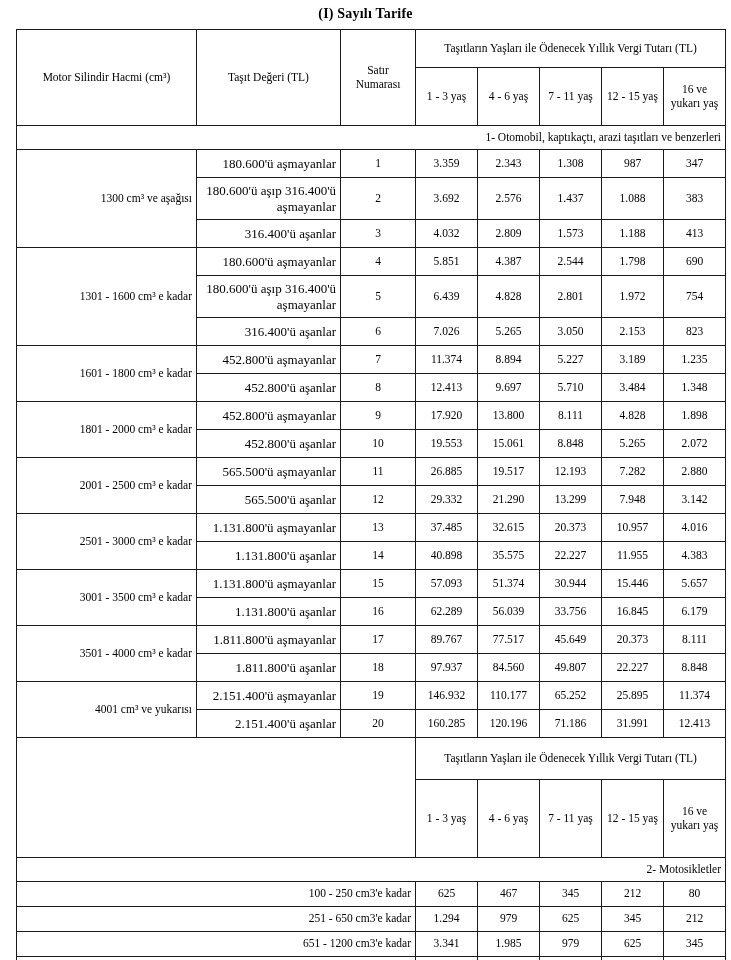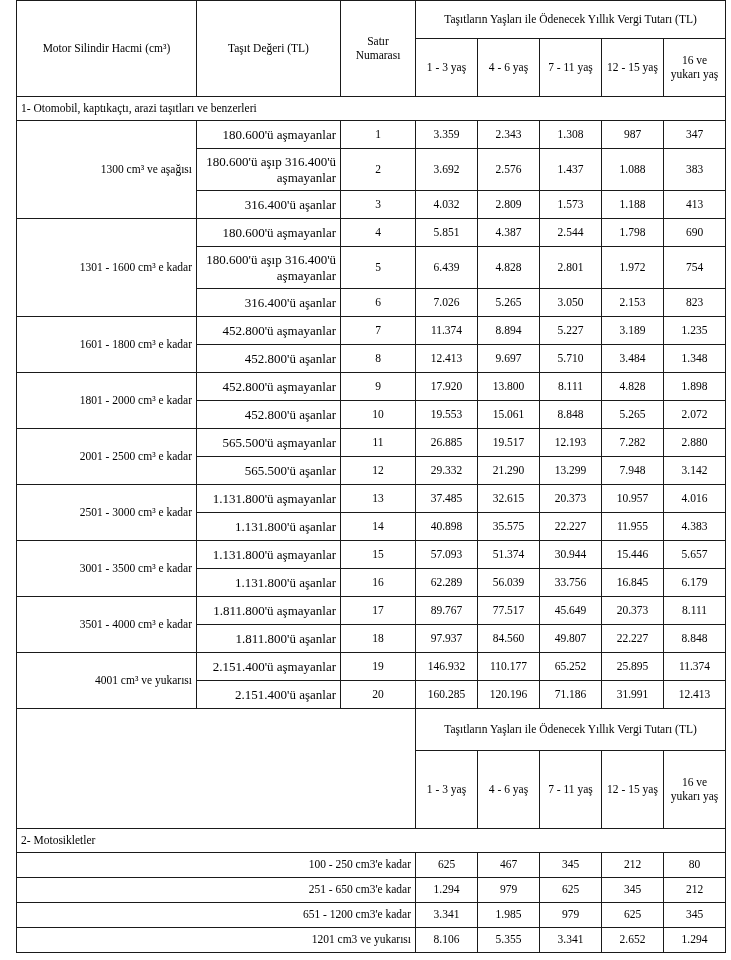--- a/index.html
+++ b/index.html
@@ -52,21 +52,21 @@
   col.c-age      { width: 62px;  }
 
   .hdr {
     text-align: center;
     font-size: 11.5px;
   }
   .hdr-tall {
     height: 96px;
   }
   .group-row td {
-    text-align: left;
+    text-align: right;
     padding-left: 8px;
     height: 24px;
     font-size: 11.5px;
   }
   .engine-cell {
     text-align: right;
     padding-left: 10px;
     font-size: 11.5px;
   }
   .value-cell {
@@ -97,20 +97,21 @@
   .sub-hdr-age {
     text-align: center;
     height: 78px;
   }
 </style>
 </head>
 <body>
 
 <div class="page">
 
+  <div class="doc-title">(I) Sayılı Tarife</div>
 
   <table class="tariff">
     <colgroup>
       <col class="c-engine">
       <col class="c-value">
       <col class="c-rowno">
       <col class="c-age">
       <col class="c-age">
       <col class="c-age">
       <col class="c-age">

